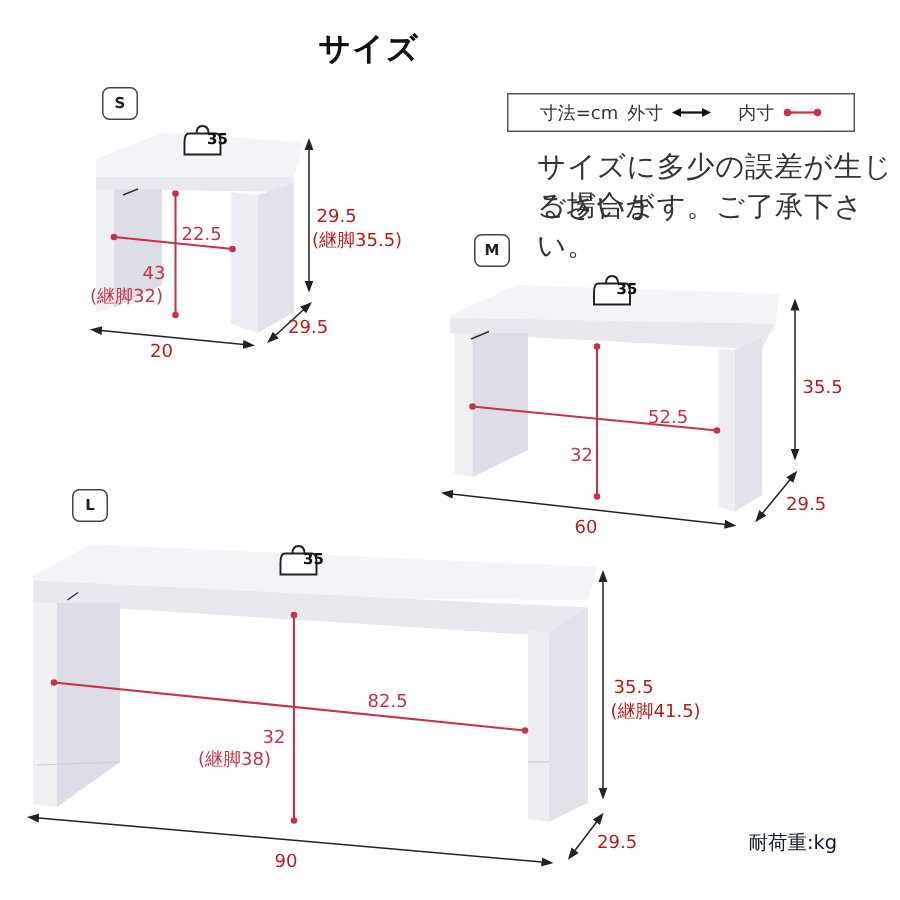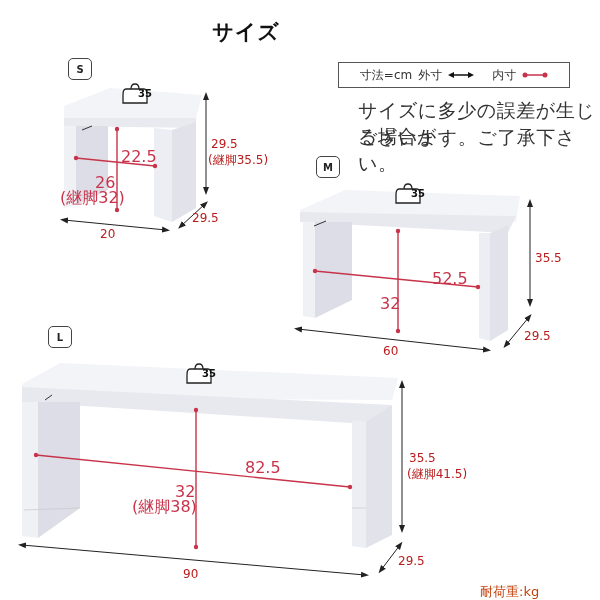--- a/index.html
+++ b/index.html
@@ -7,24 +7,24 @@
          font-family: "DejaVu Sans", "Liberation Sans", sans-serif; color: #333; }
   .abs { position: absolute; }
   .title { left: 0; top: 18px; width: 492px; text-align: center; font-size: 21px; font-weight: bold; color: #111; letter-spacing: 1px; }
   .legend-box { left: 338px; top: 62px; width: 232px; height: 26px; border: 1px solid #555; box-sizing: border-box;
                 font-size: 12px; display: flex; align-items: center; justify-content: center; gap: 6px; color: #333; }
   .legend-box svg { display: inline-block; vertical-align: middle; }
   .note { left: 358px; font-size: 19px; color: #333; letter-spacing: 0.5px; }
   .size-tag { width: 24px; height: 22px; border: 1px solid #444; border-radius: 5px; box-sizing: border-box;
               font-size: 10px; font-weight: bold; display: flex; align-items: center; justify-content: center; color: #222; background: #fff; }
   .dim { font-size: 12px; color: #b91c1c; line-height: 15px; white-space: nowrap; }
-  .dim-red { font-size: 16px; color: #c8334a; line-height: 15px; white-space: nowrap; }
+  .dim-red { font-size: 12px; color: #c8334a; line-height: 15px; white-space: nowrap; }
   .weight-tag { width: 26px; height: 20px; }
   .weight-tag span { position: absolute; left: 0; top: 5px; width: 46px; text-align: center; font-size: 10px; font-weight: bold; color: #111; }
-  .capacity { left: 480px; top: 553px; font-size: 13px; color: #c2410c; margin-top: 30px; }
+  .capacity { left: 499px; top: 553px; font-size: 13px; color: #0f172a; }
   svg.canvas { position: absolute; left: 0; top: 0; }
 </style>
 </head>
 <body>
 
 <div class="abs title">サイズ</div>
 
 <div class="abs legend-box">
   <span>寸法=cm</span>
   <span>外寸</span>
@@ -150,21 +150,21 @@
     <path d="M4,6 L22,6 Q25,6 25,12 L25,20 L1,20 L1,12 Q1,6 4,6 Z" fill="#fff" stroke="#222" stroke-width="1.3"></path>
   </svg>
   <span>35</span>
 </div>
 
 <div class="abs dim" style="left:211px; top:137px">29.5</div>
 <div class="abs dim" style="left:208px; top:153px">(継脚35.5)</div>
 <div class="abs dim" style="left:100px; top:227px">20</div>
 <div class="abs dim" style="left:192px; top:211px">29.5</div>
 <div class="abs dim-red" style="left:121px; top:149px">22.5</div>
-<div class="abs dim-red" style="left:95px; top:175px">26</div>
+<div class="abs dim-red" style="left:95px; top:175px">43</div>
 <div class="abs dim-red" style="left:60px; top:190px">(継脚32)</div>
 
 <div class="abs dim" style="left:535px; top:251px">35.5</div>
 <div class="abs dim" style="left:383px; top:344px">60</div>
 <div class="abs dim" style="left:524px; top:329px">29.5</div>
 <div class="abs dim-red" style="left:432px; top:271px">52.5</div>
 <div class="abs dim-red" style="left:380px; top:296px">32</div>
 
 <div class="abs dim" style="left:409px; top:451px">35.5</div>
 <div class="abs dim" style="left:407px; top:467px">(継脚41.5)</div>

